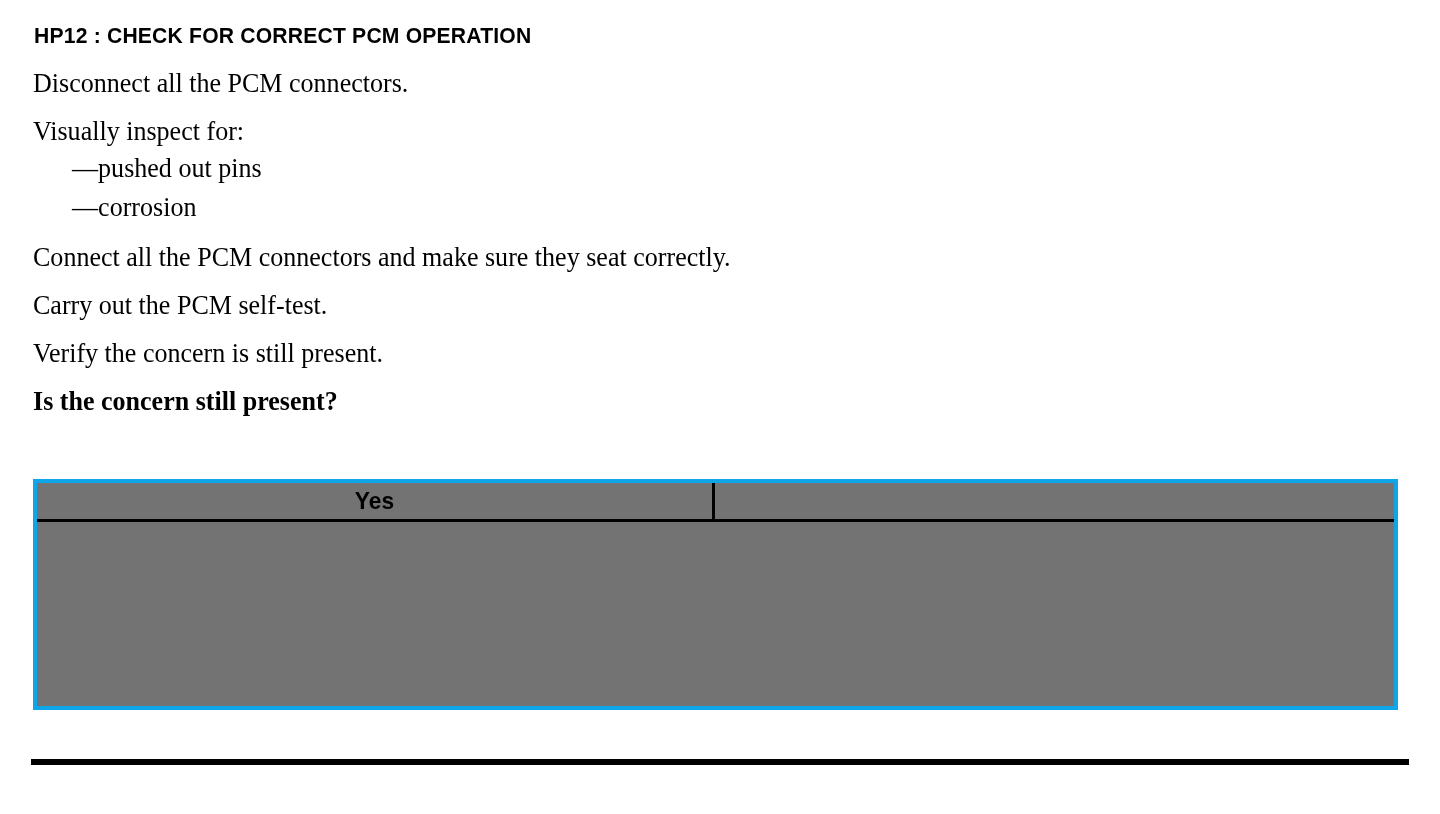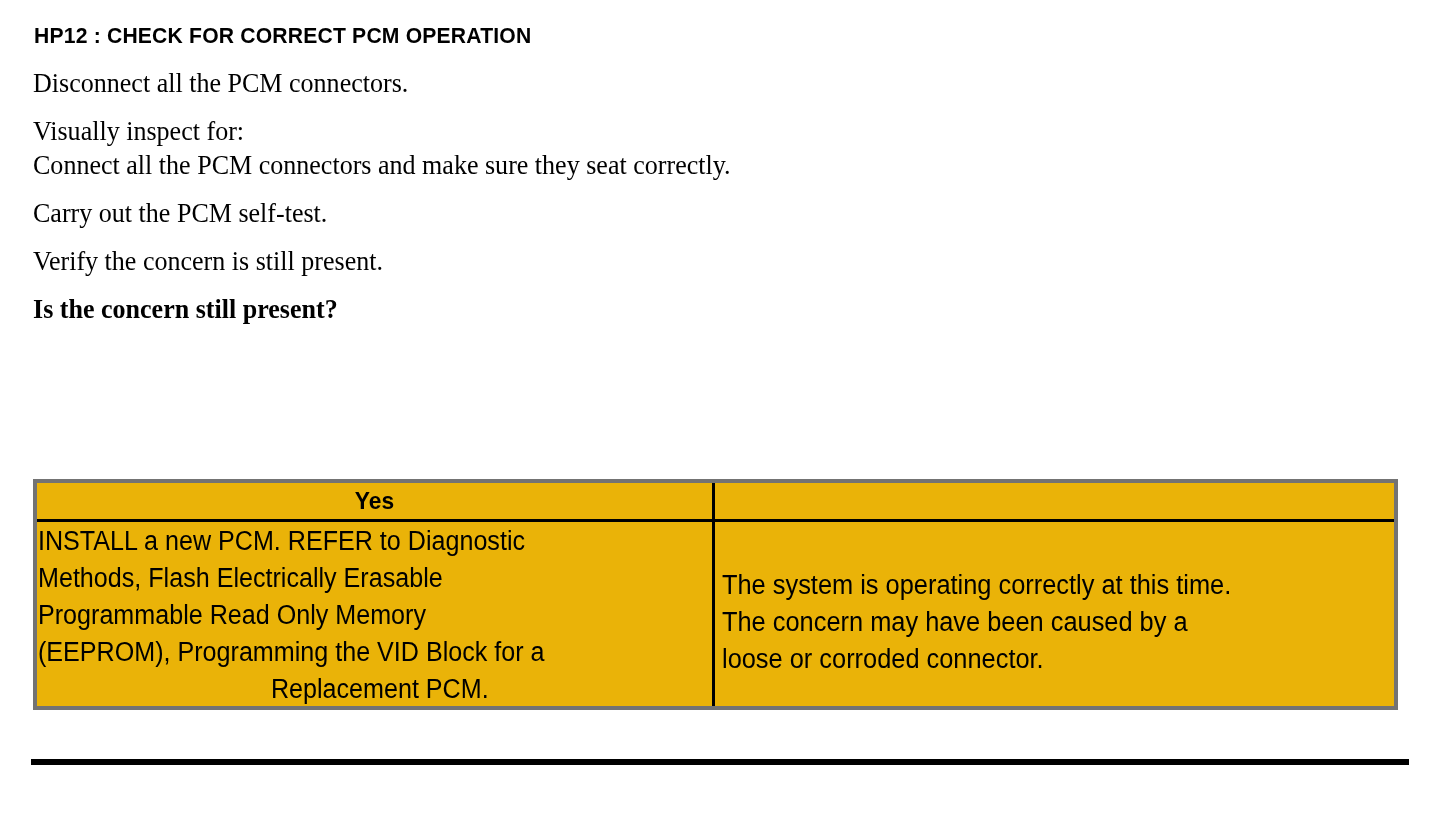--- a/index.html
+++ b/index.html
@@ -77,23 +77,23 @@
     transform-origin: left top;
   }
 
   
   .decision-table {
     position: absolute;
     left: 25px;
     top: 479px;
     width: 1365px;
     height: 231px;
-    border: 4px solid #737373;
-    box-sizing: border-box;
-    background: #eab308;
+    border: 4px solid #0ea5e9;
+    box-sizing: border-box;
+    background: #737373;
   }
   .table-header-row {
     display: flex;
     height: 39px;
     border-bottom: 3px solid #000000;
     box-sizing: border-box;
   }
   .table-body-row {
     display: flex;
     height: 184px;
@@ -165,20 +165,24 @@
 <div class="page">
 
   <div class="step-heading">HP12 : CHECK FOR CORRECT PCM OPERATION</div>
 
   <div class="body-block">
 
     <p class="instruction">Disconnect all the PCM connectors.</p>
 
     <p class="instruction tight">Visually inspect for:</p>
 
+    <ul class="bullet-list">
+      <li class="bullet-item">—pushed out pins</li>
+      <li class="bullet-item">—corrosion</li>
+    </ul>
 
     <p class="instruction">Connect all the PCM connectors and make sure they seat correctly.</p>
 
     <p class="instruction">Carry out the PCM self-test.</p>
 
     <p class="instruction">Verify the concern is still present.</p>
 
     <p class="instruction question">Is the concern still present?</p>
 
   </div>
@@ -186,37 +190,21 @@
   <div class="decision-table">
 
     <div class="table-header-row">
       <div class="col-yes">
         <div class="header-cell-text">Yes</div>
       </div>
     </div>
 
     <div class="table-body-row">
 
-      <div class="col-yes">
-        <div class="cell-yes-content">
-          <span class="cell-line">INSTALL a new PCM. REFER to Diagnostic</span>
-          <span class="cell-line">Methods, Flash Electrically Erasable</span>
-          <span class="cell-line">Programmable Read Only Memory</span>
-          <span class="cell-line">(EEPROM), Programming the VID Block for a</span>
-          <span class="cell-line last-line">Replacement PCM.</span>
-        </div>
-      </div>
-
-      <div class="col-no">
-        <div class="cell-no-content">
-          <span class="cell-line">The system is operating correctly at this time.</span>
-          <span class="cell-line">The concern may have been caused by a</span>
-          <span class="cell-line">loose or corroded connector.</span>
-        </div>
-      </div>
+
 
     </div>
 
   </div>
 
   <div class="bottom-rule"></div>
 
 </div>
 
 </body></html>

